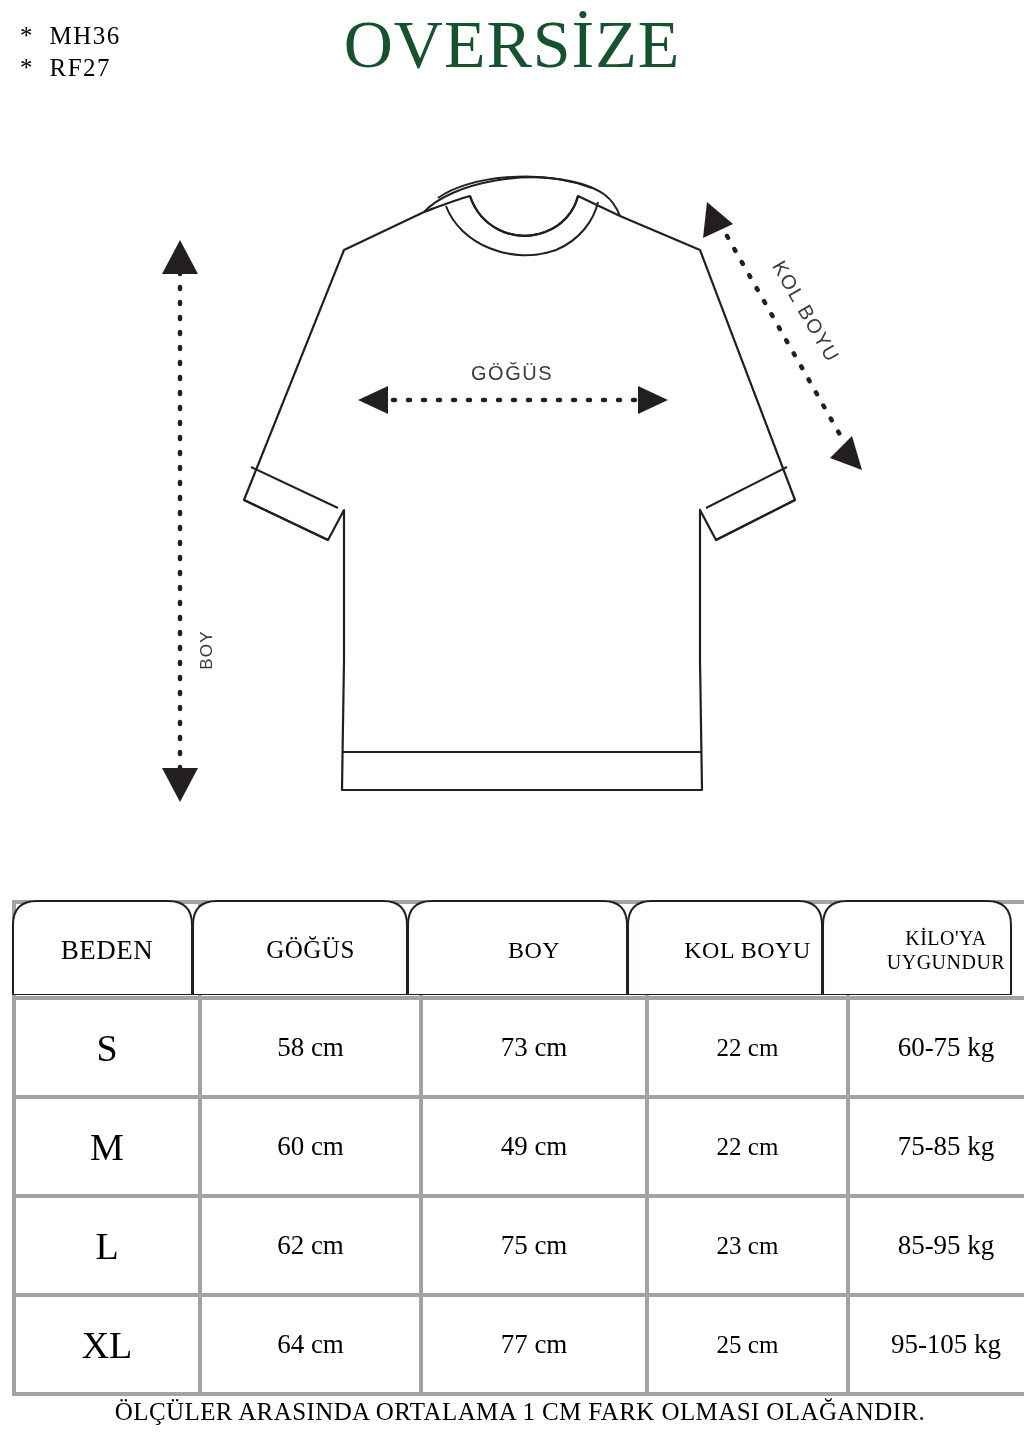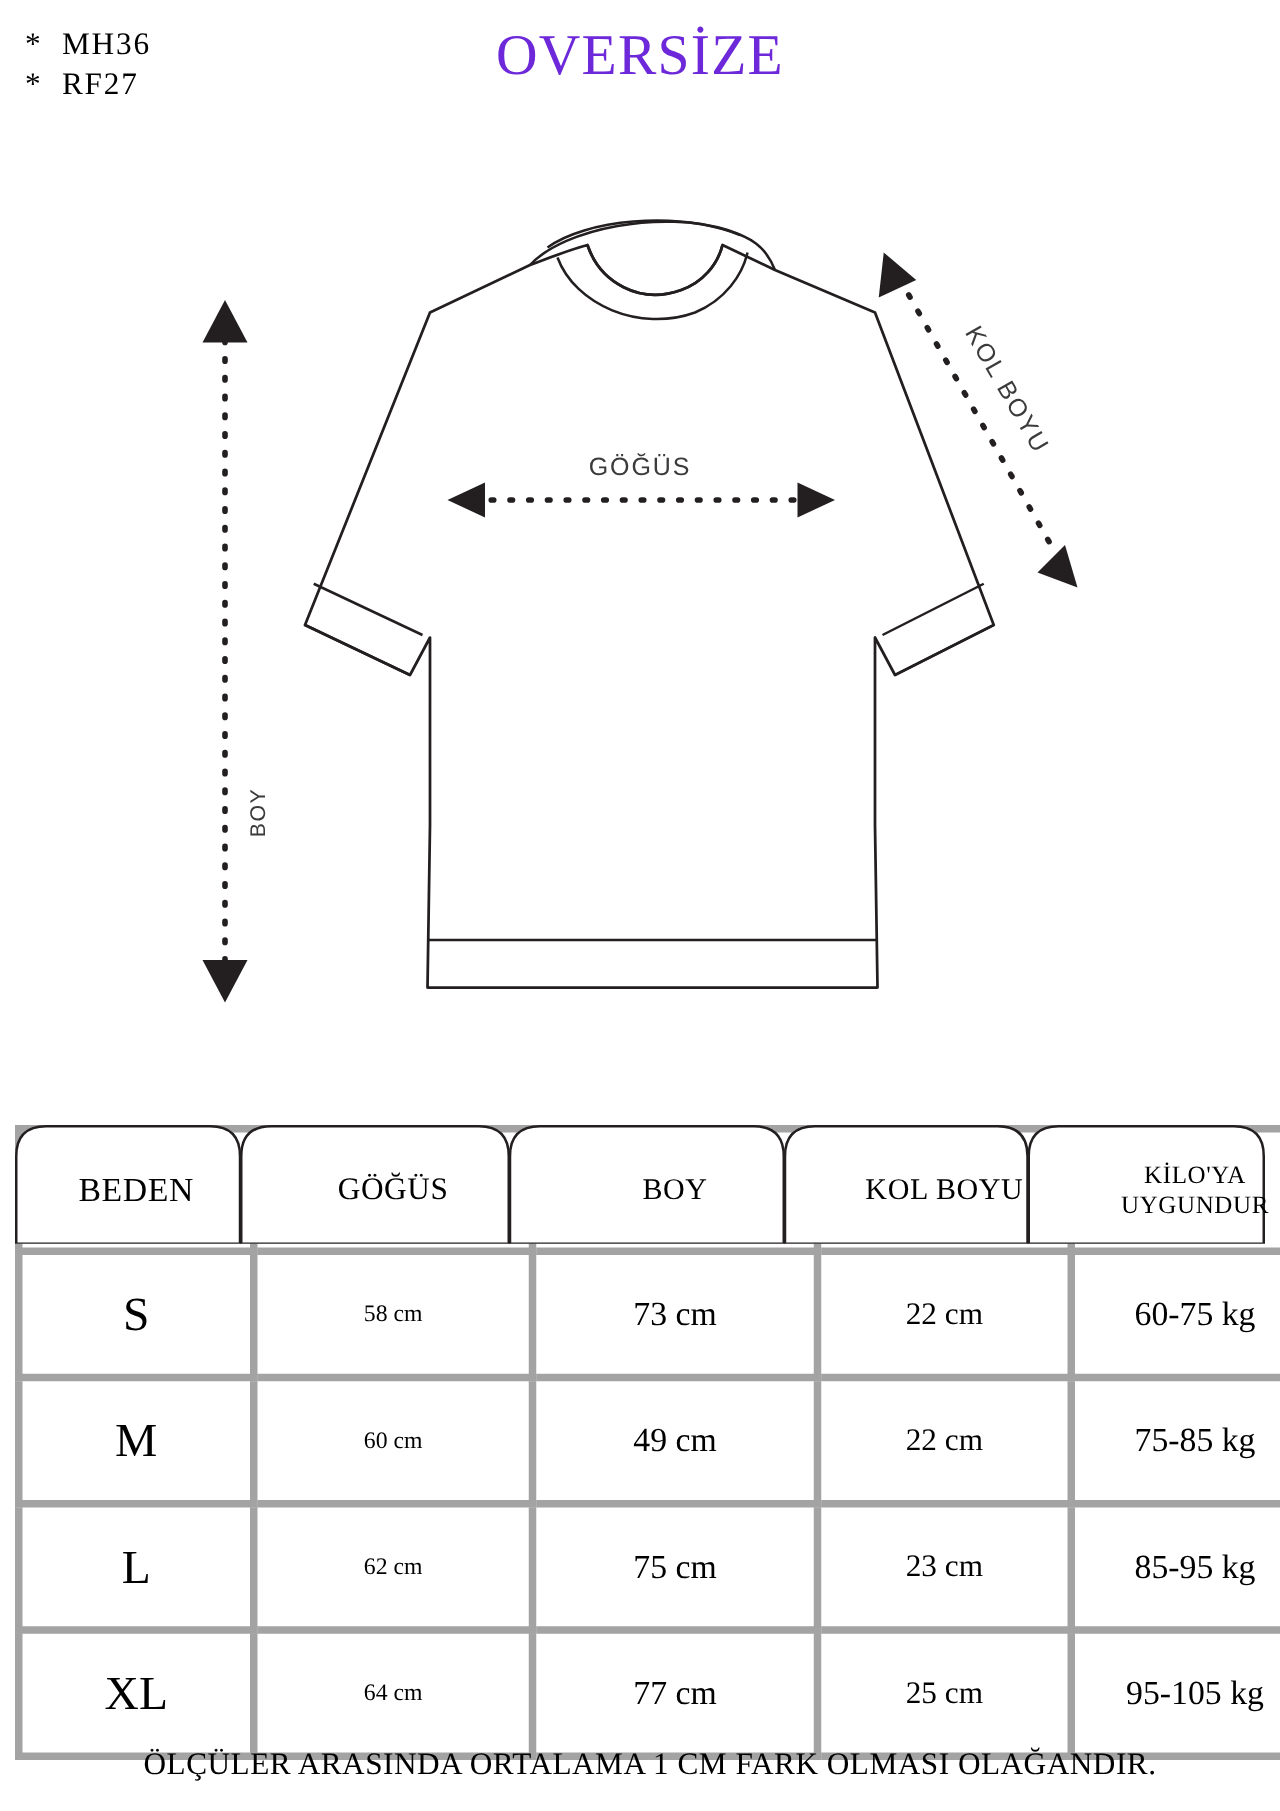--- a/index.html
+++ b/index.html
@@ -29,24 +29,24 @@
   }
   .codes div { white-space: pre; }
 
   .title {
     position: absolute;
     left: 0;
     right: 0;
     top: 8px;
     text-align: center;
     font-family: "Liberation Serif", serif;
-    font-size: 46px;
+    font-size: 68px;
     line-height: 72px;
     letter-spacing: 1px;
-    color: #6d28d9;
+    color: #14532d;
   }
 
   
   .diagram {
     position: absolute;
     left: 0;
     top: 140px;
     width: 1024px;
     height: 760px;
   }
@@ -58,42 +58,42 @@
     left: 12px;
     top: 900px;
     width: 1000px;
   }
   table.size-table {
     border-collapse: collapse;
     width: 1000px;
     table-layout: fixed;
   }
   table.size-table td, table.size-table th {
-    border: 6px solid #a3a3a3;
+    border: 4px solid #a3a3a3;
     text-align: center;
     vertical-align: middle;
     font-family: "Liberation Serif", serif;
     color: #000;
   }
   thead th {
     height: 90px;
     font-weight: normal;
     font-size: 25px;
     letter-spacing: 0.5px;
   }
   thead th.h-beden { font-size: 27px; }
   thead th.h-gogus { font-size: 25px; }
   thead th.h-boy   { font-size: 24px; }
   thead th.h-kol   { font-size: 24px; }
   thead th.h-kilo  { font-size: 20px; line-height: 24px; }
   thead th.h-kilo span { display: block; }
 
   tbody td { height: 93px; }
   td.c-size  { font-size: 38px; }
-  td.c-gogus { font-size: 19px; }
+  td.c-gogus { font-size: 27px; }
   td.c-boy   { font-size: 27px; }
   td.c-kol   { font-size: 25px; }
   td.c-kilo  { font-size: 27px; }
 
   
   .header-round {
     position: absolute;
     left: 0;
     top: 0;
     pointer-events: none;

